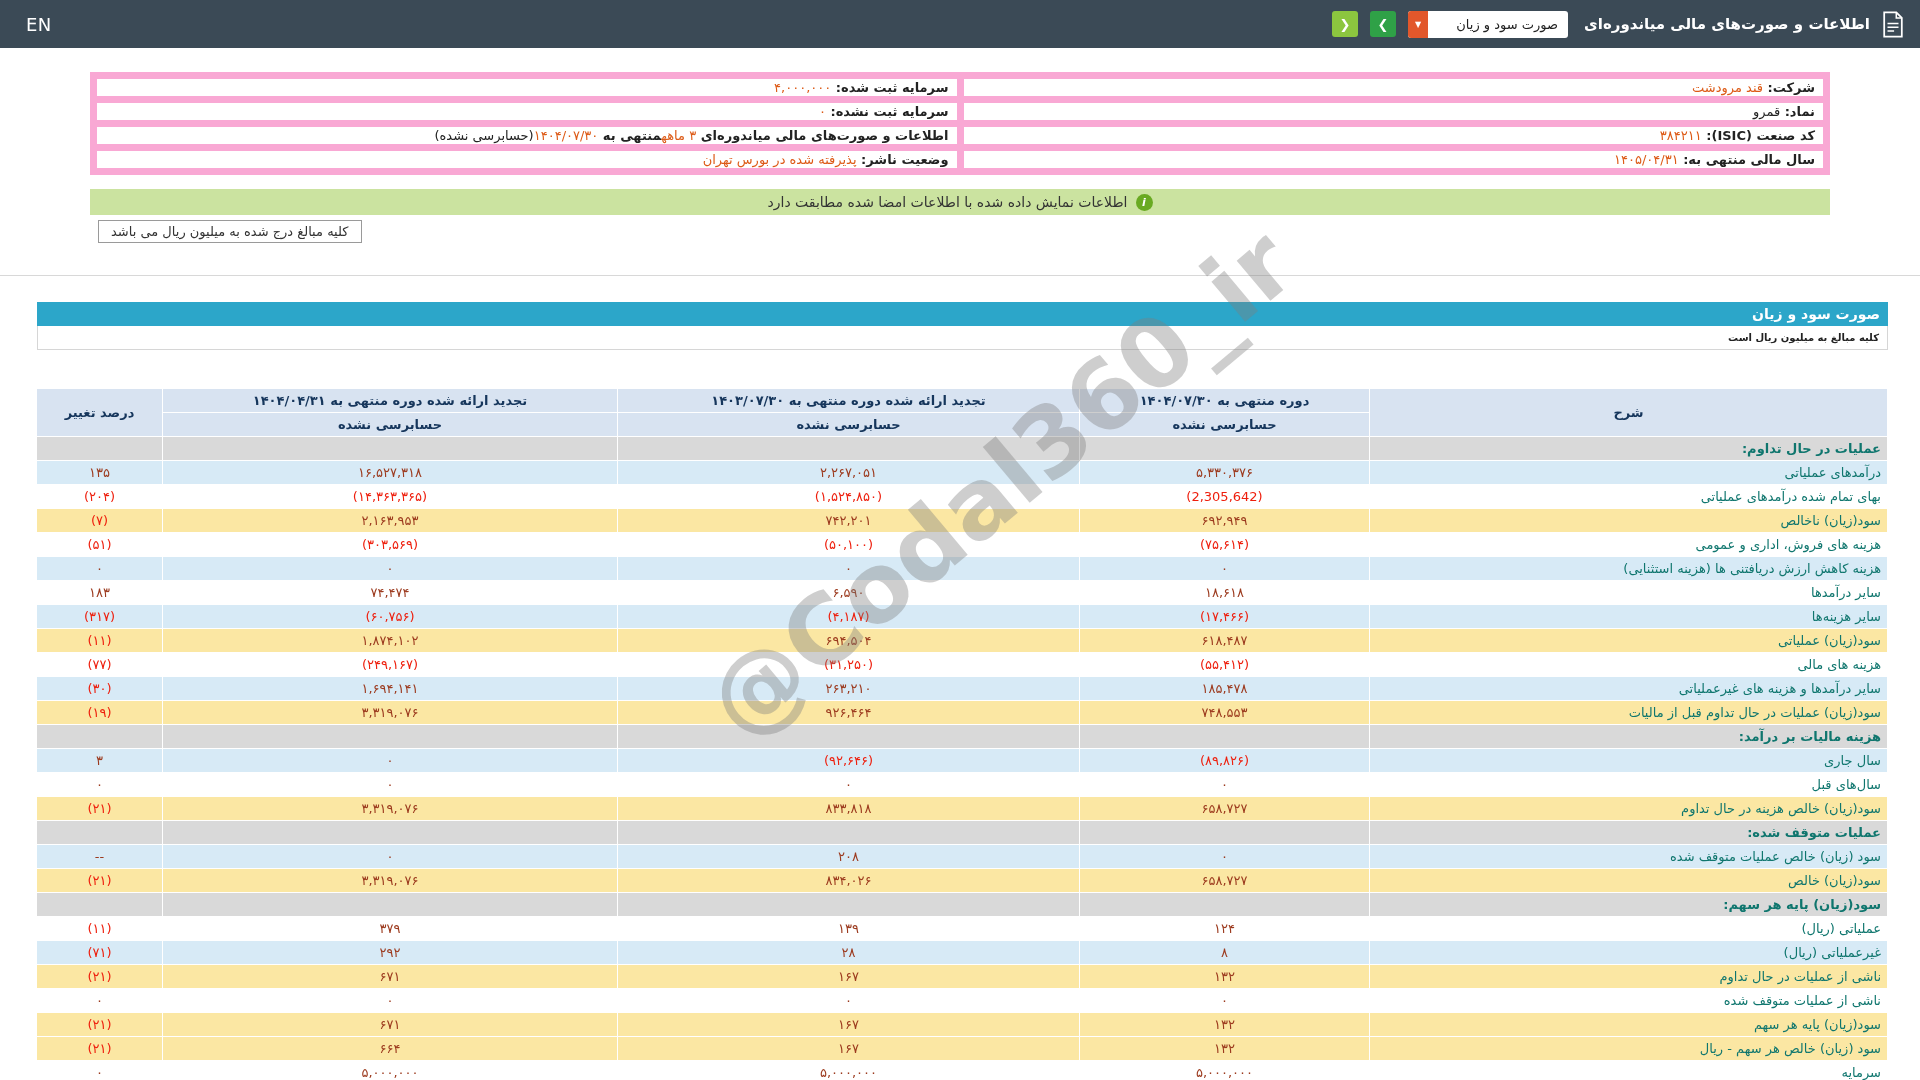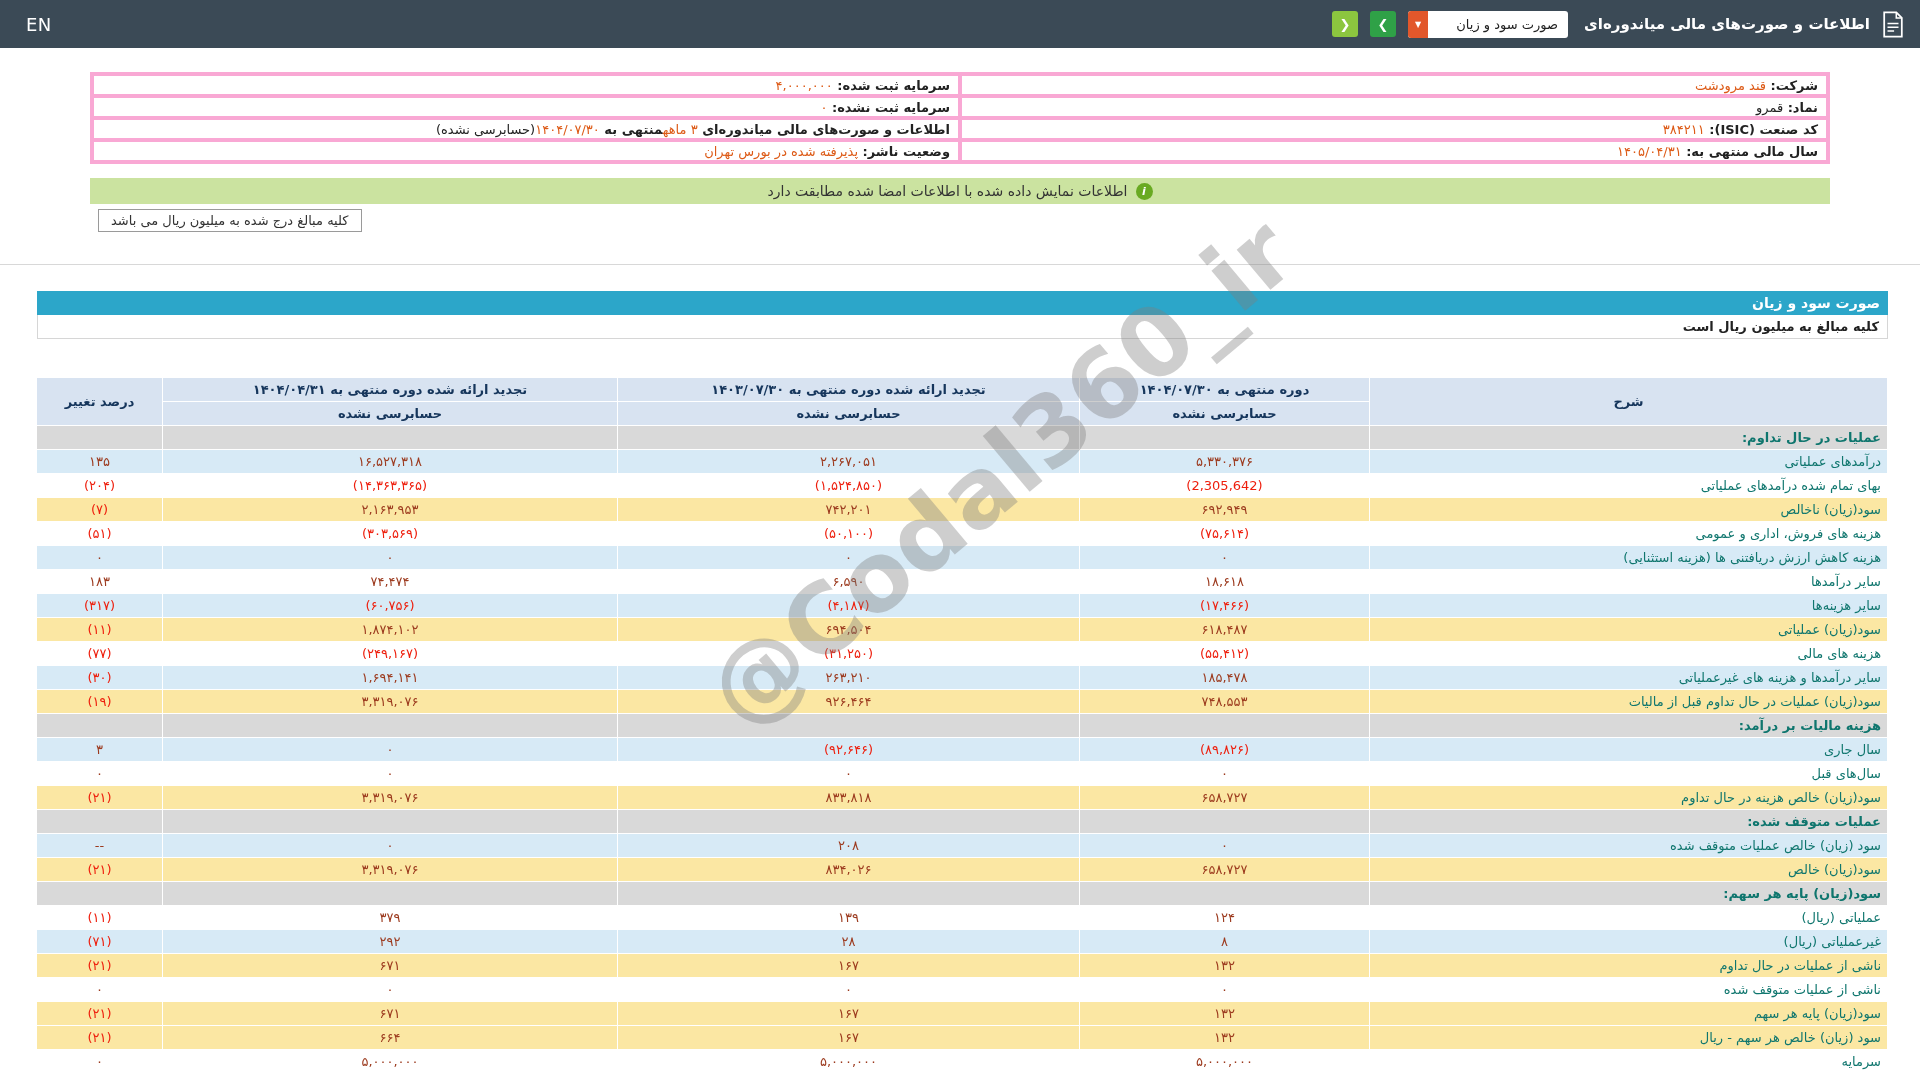--- a/index.html
+++ b/index.html
@@ -38,21 +38,21 @@
   .nav-next { background:#2fa147; }
   .nav-prev { background:#8cc63f; }
   .en-link { color:#fff; font-size:18px; cursor:pointer; text-decoration:none; letter-spacing:.5px; }
   
   .info-section { padding:24px 90px 0; }
   .info-table {
     width:100%; border-collapse:collapse;
     border:1px solid #cfcfcf; border-bottom:2px solid #8e2f33;
   }
   .info-table td {
-    width:50%; border:4px solid #f9a8d4; height:22px;
+    width:50%; border:7px solid #f9a8d4; height:22px;
     font-size:13px; color:#222; padding:1px 8px; white-space:nowrap; overflow:hidden;
   }
   .info-table .lbl { font-weight:bold; color:#222; }
   .info-table .accent { color:#dd5a16; }
   .match-banner {
     margin-top:14px; height:26px; background:#cbe3a0;
     display:flex; align-items:center; justify-content:center; gap:8px;
     font-size:14px; color:#333;
   }
   .info-icon {
@@ -68,21 +68,21 @@
   .divider { margin-top:32px; border-top:1px solid #d8d8d8; }
   
   .statement { margin:26px 32px 0 37px; }
   .blue-bar {
     background:#2ca6c9; color:#fff; font-weight:bold; font-size:14px;
     height:24px; display:flex; align-items:center; padding:0 8px;
   }
   .subtitle-bar {
     border:1px solid #d6d6d6; border-top:none; height:24px;
     display:flex; align-items:center; padding:0 8px;
-    font-weight:bold; font-size:13px; color:#222;
+    font-weight:bold; font-size:10px; color:#222;
   }
   .table-wrap { position:relative; margin-top:38px; }
   .watermark {
     position:absolute; left:600px; top:40px;
     transform:rotate(-40deg); transform-origin:center;
     font-size:96px; font-weight:bold; color:rgba(125,125,125,.38);
     direction:ltr; pointer-events:none; z-index:5; white-space:nowrap;
   }
   .statement-table { width:100%; border-collapse:collapse; table-layout:fixed; }
   .statement-table th, .statement-table td {

